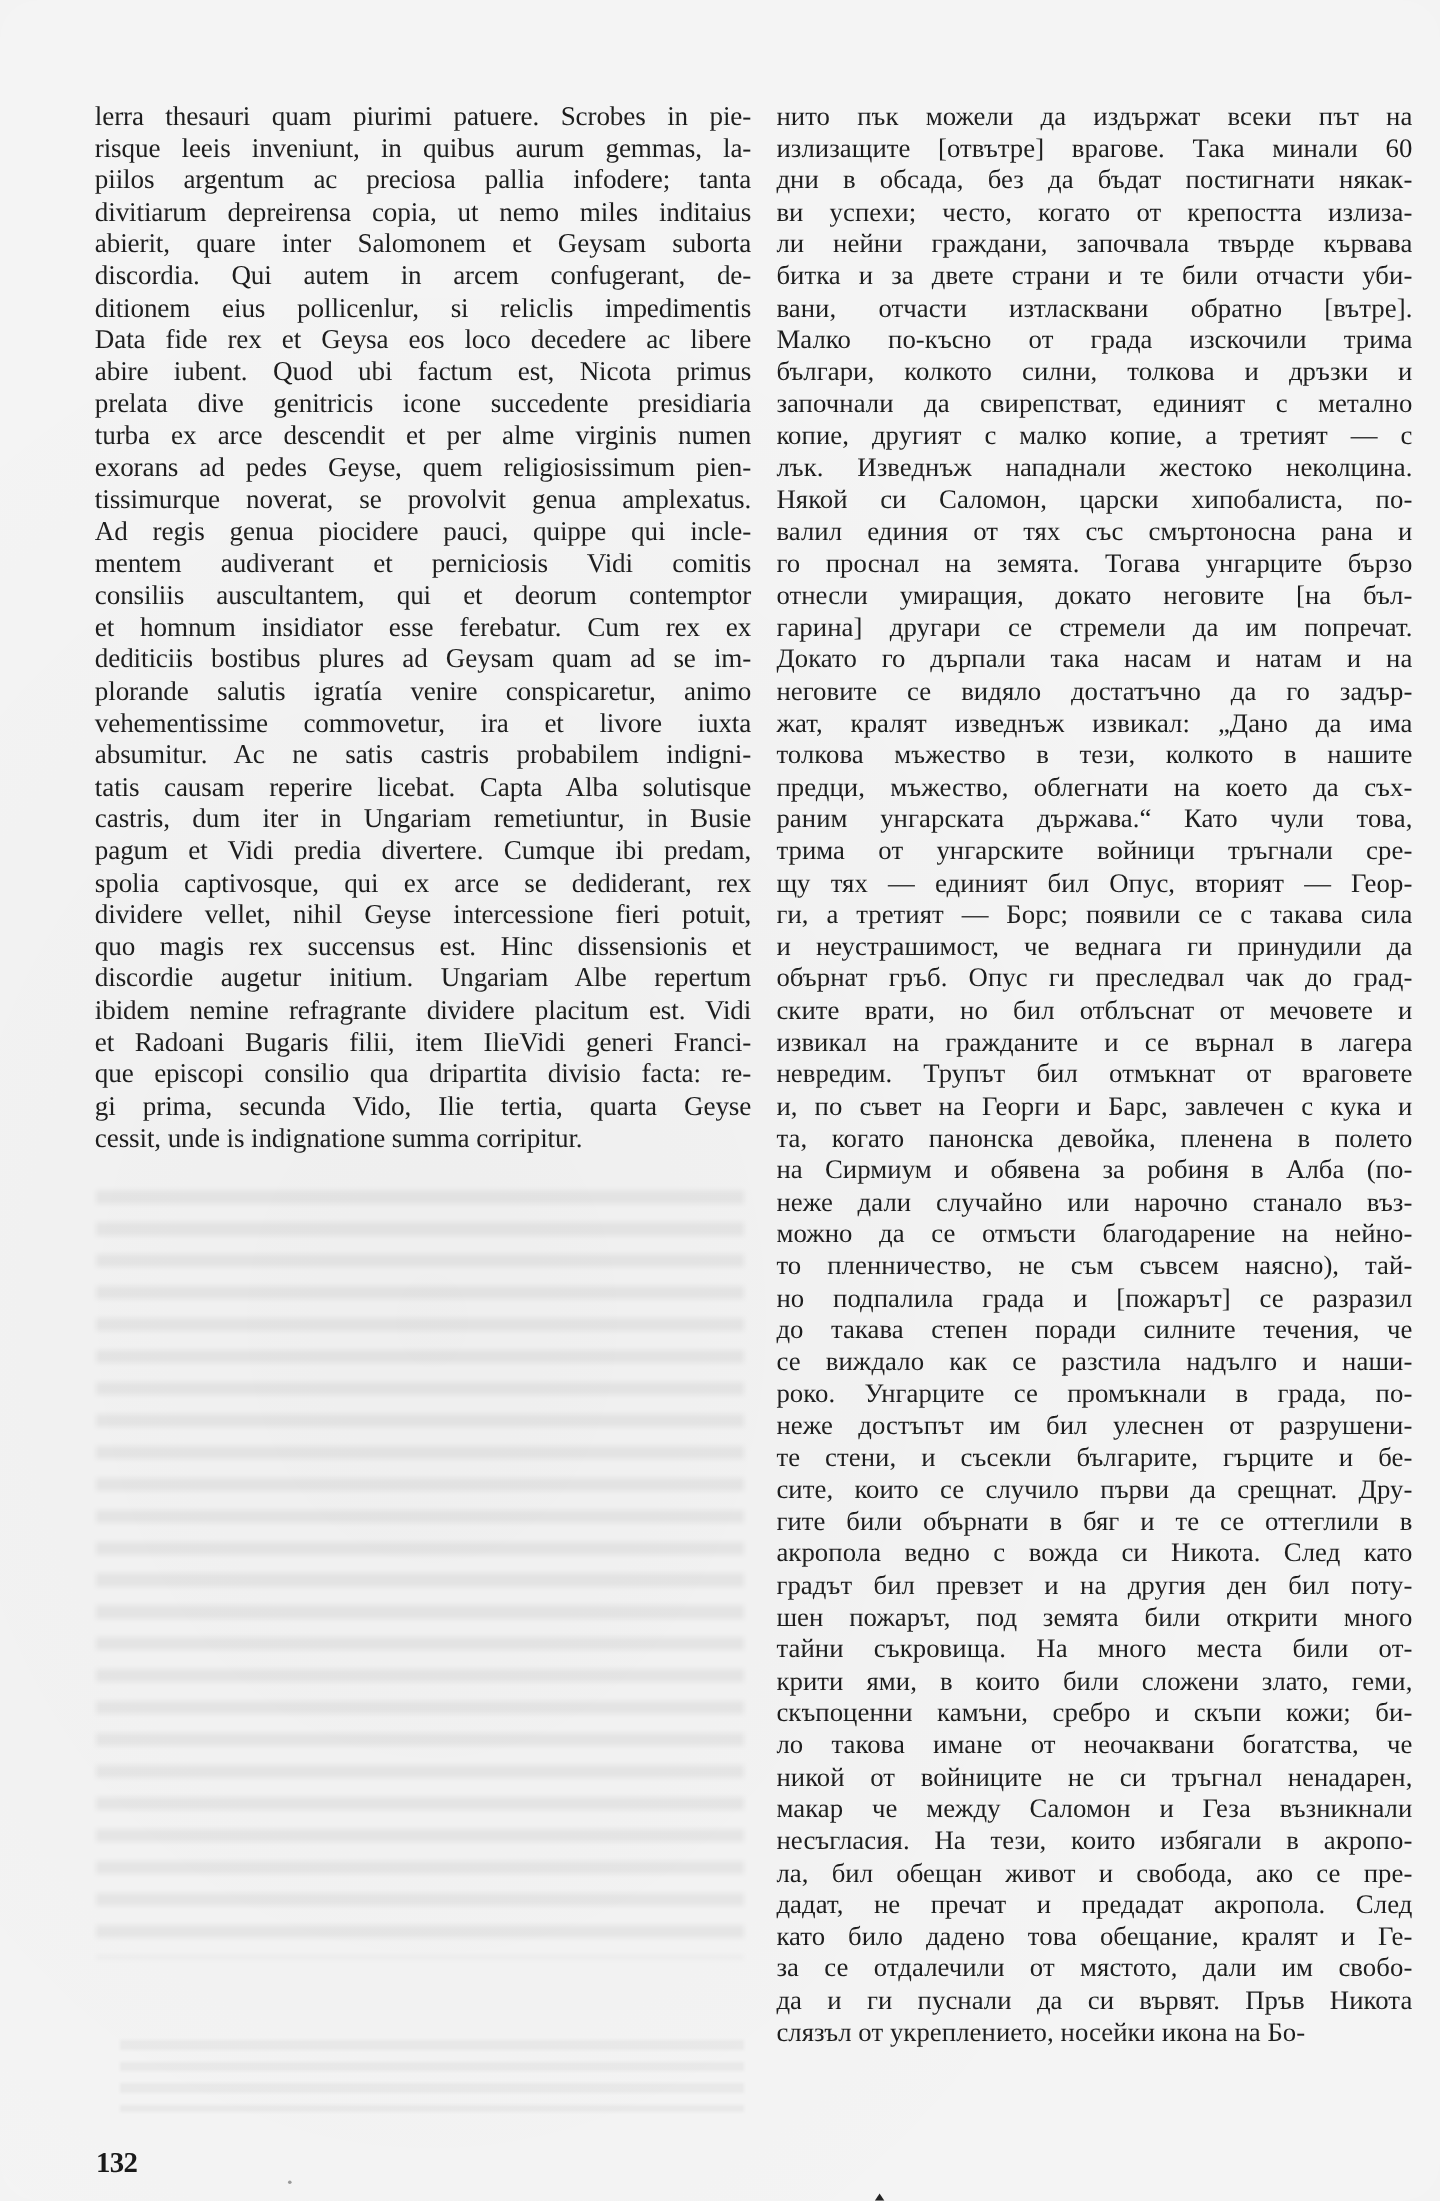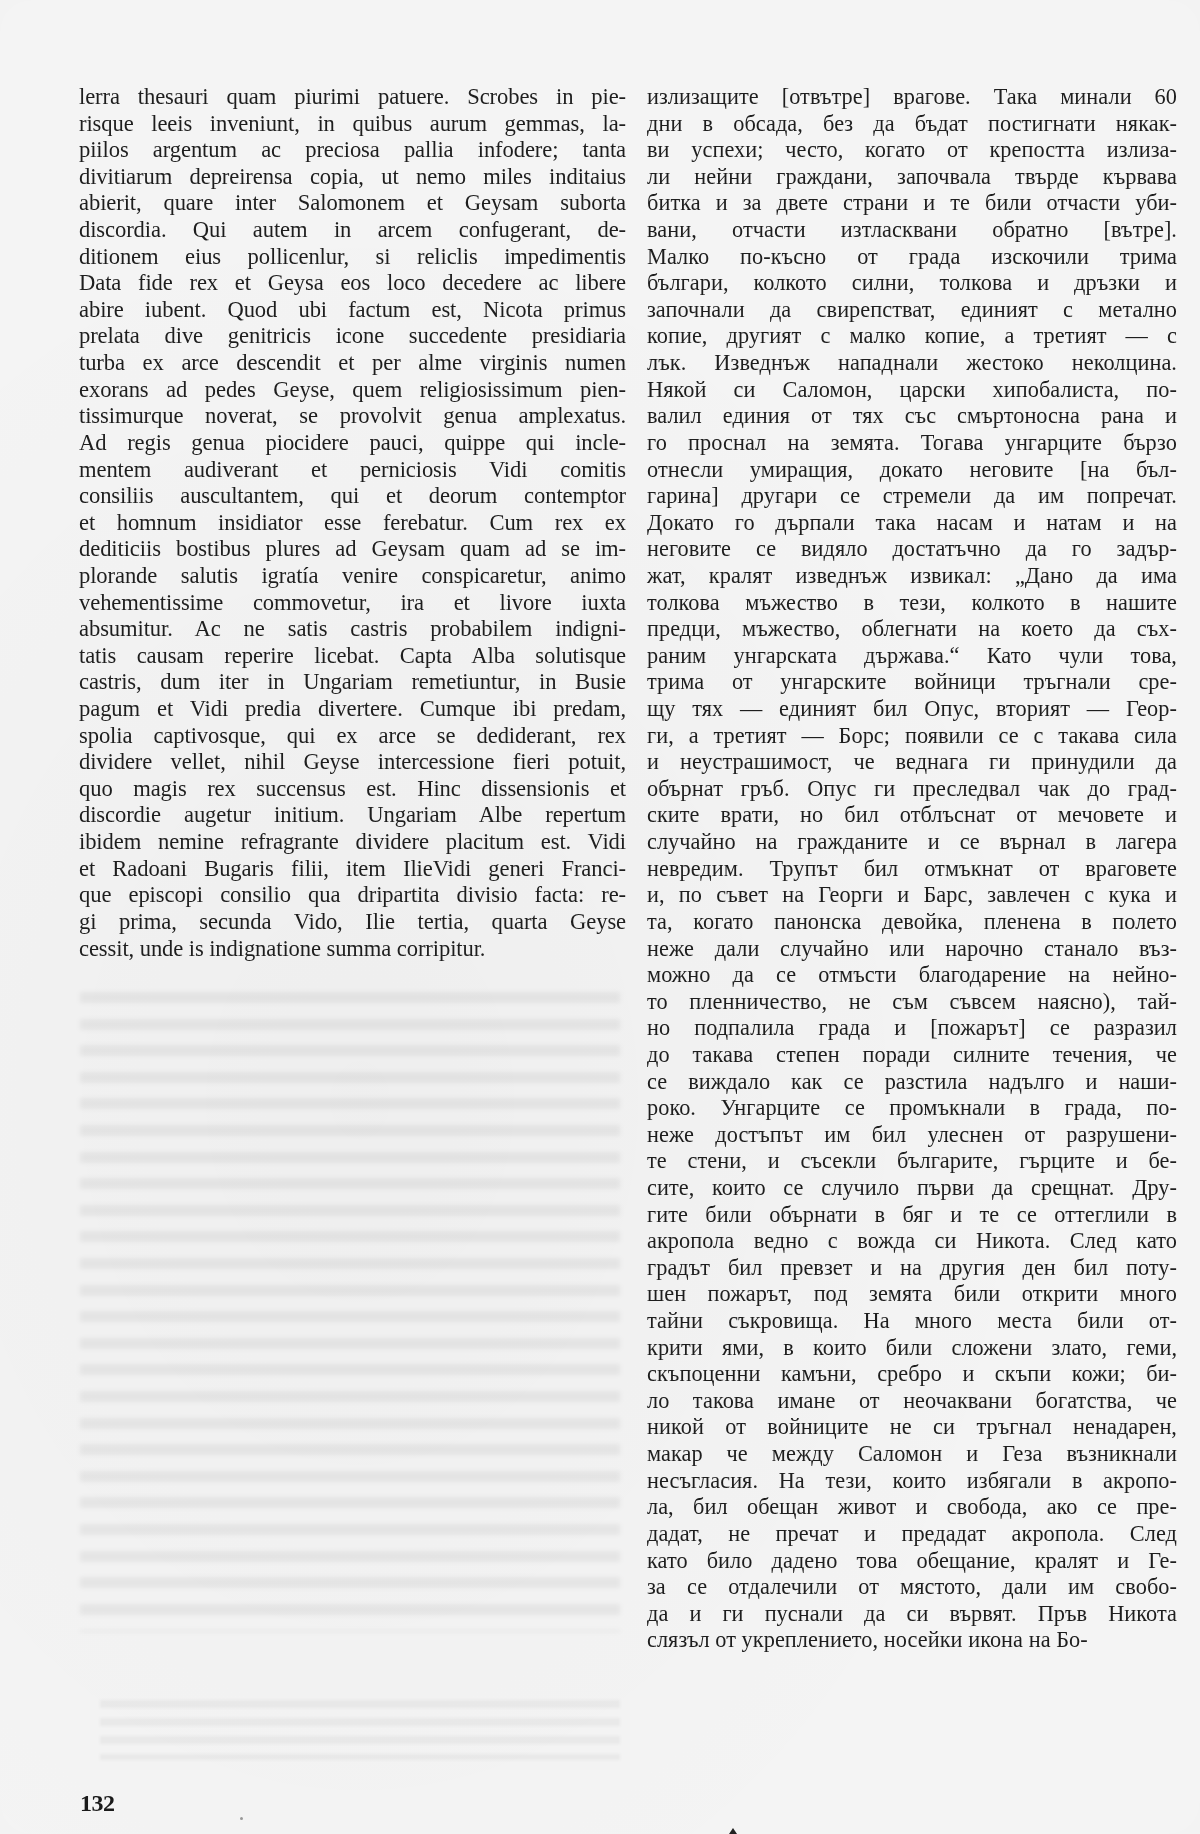--- a/index.html
+++ b/index.html
@@ -153,20 +153,21 @@
       <span class="line">dividere vellet, nihil Geyse intercessione fieri potuit,</span>
       <span class="line">quo magis rex succensus est. Hinc dissensionis et</span>
       <span class="line">discordie augetur initium. Ungariam Albe repertum</span>
       <span class="line">ibidem nemine refragrante dividere placitum est. Vidi</span>
       <span class="line">et Radoani Bugaris filii, item IlieVidi generi Franci-</span>
       <span class="line">que episcopi consilio qua dripartita divisio facta: re-</span>
       <span class="line">gi prima, secunda Vido, Ilie tertia, quarta Geyse</span>
       <span class="line end">cessit, unde is indignatione summa corripitur.</span>
     </div>
   <div class="column" id="col-right">
+      <span class="line">нито пък можели да издържат всеки път на</span>
       <span class="line">излизащите [отвътре] врагове. Така минали 60</span>
       <span class="line">дни в обсада, без да бъдат постигнати някак-</span>
       <span class="line">ви успехи; често, когато от крепостта излиза-</span>
       <span class="line">ли нейни граждани, започвала твърде кървава</span>
       <span class="line">битка и за двете страни и те били отчасти уби-</span>
       <span class="line">вани, отчасти изтласквани обратно [вътре].</span>
       <span class="line">Малко по-късно от града изскочили трима</span>
       <span class="line">българи, колкото силни, толкова и дръзки и</span>
       <span class="line">започнали да свирепстват, единият с метално</span>
       <span class="line">копие, другият с малко копие, а третият — с</span>
@@ -181,24 +182,25 @@
       <span class="line">жат, кралят изведнъж извикал: „Дано да има</span>
       <span class="line">толкова мъжество в тези, колкото в нашите</span>
       <span class="line">предци, мъжество, облегнати на което да съх-</span>
       <span class="line">раним унгарската държава.“ Като чули това,</span>
       <span class="line">трима от унгарските войници тръгнали сре-</span>
       <span class="line">щу тях — единият бил Опус, вторият — Геор-</span>
       <span class="line">ги, а третият — Борс; появили се с такава сила</span>
       <span class="line">и неустрашимост, че веднага ги принудили да</span>
       <span class="line">обърнат гръб. Опус ги преследвал чак до град-</span>
       <span class="line">ските врати, но бил отблъснат от мечовете и</span>
-      <span class="line">случайно на гражданите и се върнал в лагера</span>
+      <span class="line">извикал на гражданите и се върнал в лагера</span>
       <span class="line">невредим. Трупът бил отмъкнат от враговете</span>
       <span class="line">и, по съвет на Георги и Барс, завлечен с кука и</span>
       <span class="line">та, когато панонска девойка, пленена в полето</span>
+      <span class="line">на Сирмиум и обявена за робиня в Алба (по-</span>
       <span class="line">неже дали случайно или нарочно станало въз-</span>
       <span class="line">можно да се отмъсти благодарение на нейно-</span>
       <span class="line">то пленничество, не съм съвсем наясно), тай-</span>
       <span class="line">но подпалила града и [пожарът] се разразил</span>
       <span class="line">до такава степен поради силните течения, че</span>
       <span class="line">се виждало как се разстила надълго и наши-</span>
       <span class="line">роко. Унгарците се промъкнали в града, по-</span>
       <span class="line">неже достъпът им бил улеснен от разрушени-</span>
       <span class="line">те стени, и съсекли българите, гърците и бе-</span>
       <span class="line">сите, които се случило първи да срещнат. Дру-</span>

